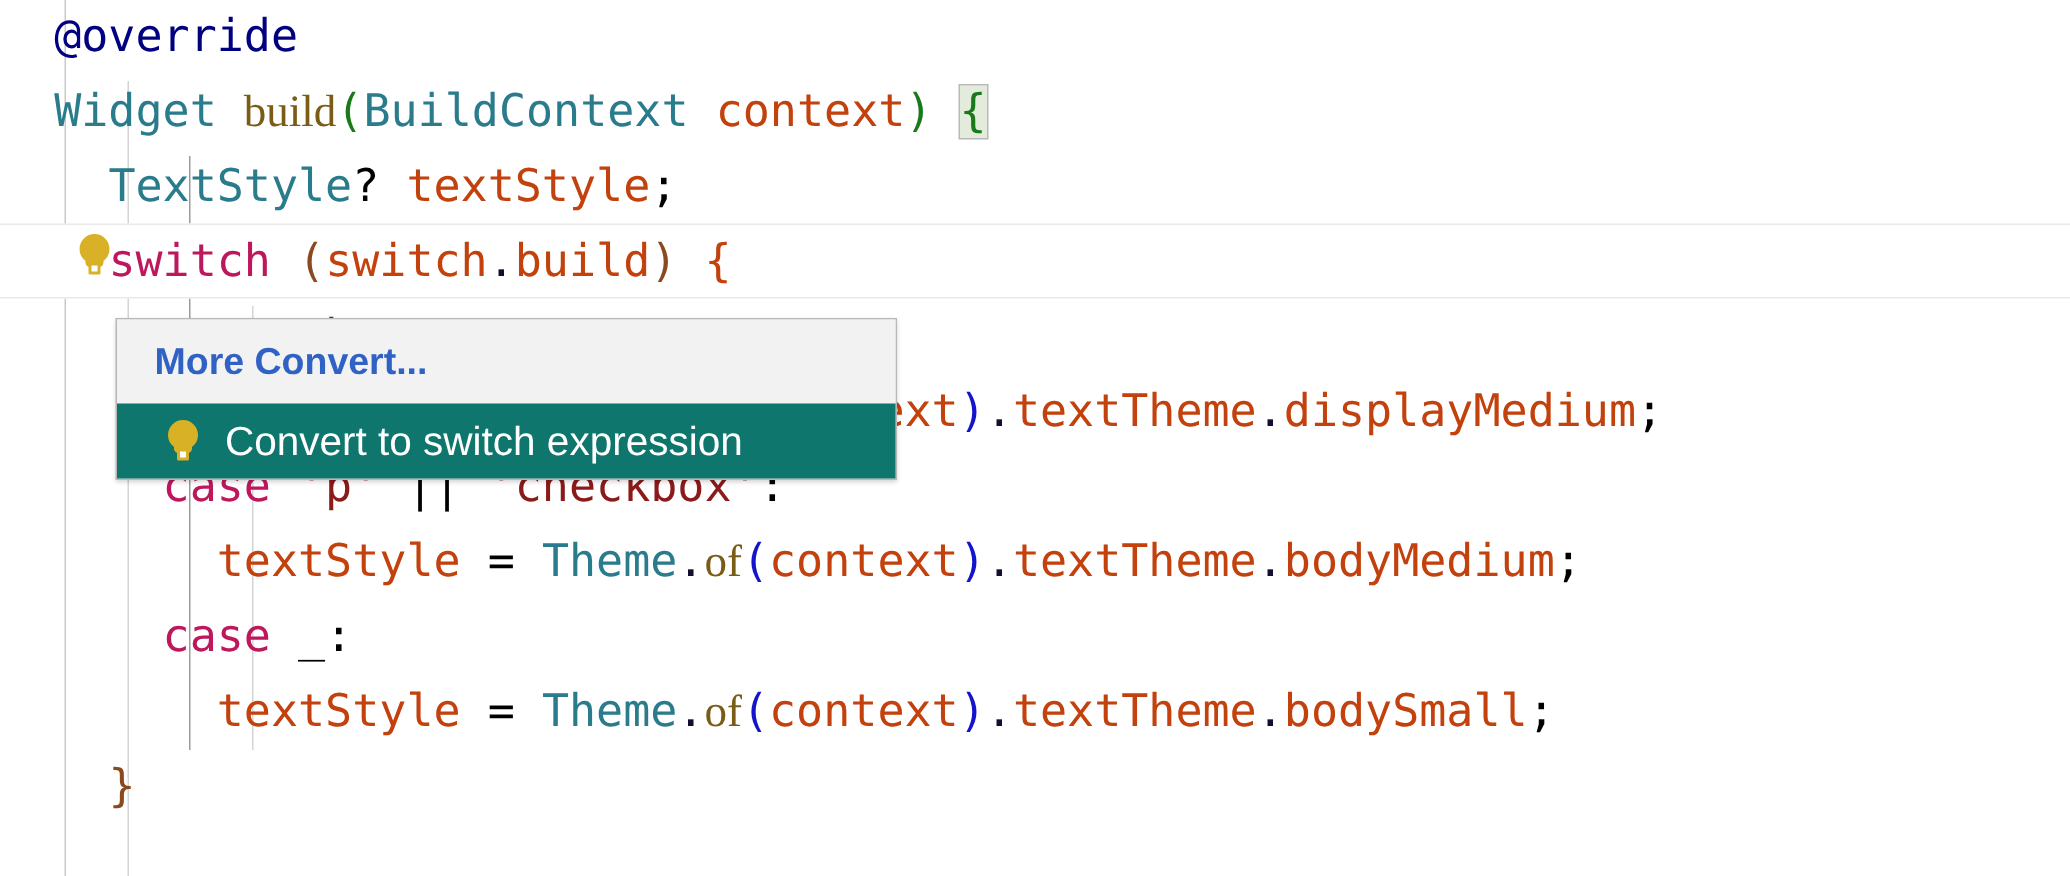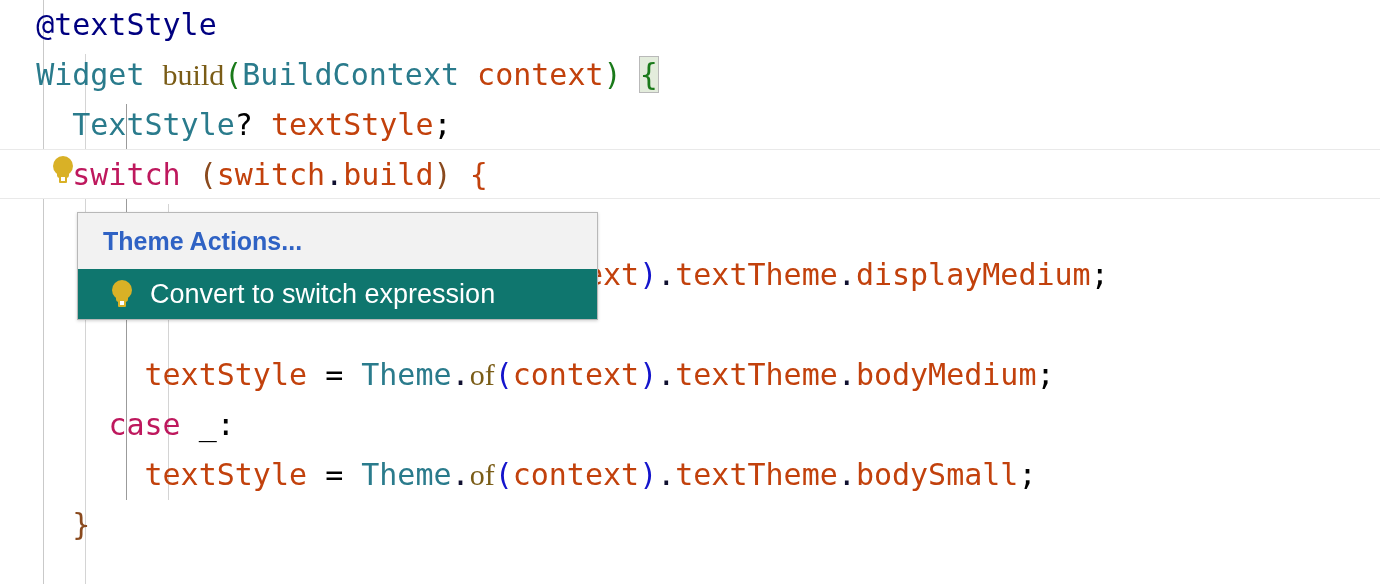--- a/index.html
+++ b/index.html
@@ -170,53 +170,54 @@
   <div class="gutter-border"></div>
 
   <div class="indent-guide" style="left:85px; top:54px; height:530px;"></div>
   <div class="indent-guide strong" style="left:126px; top:104px; height:396px;"></div>
   <div class="indent-guide" style="left:168px; top:204px; height:296px;"></div>
 
   <div class="current-line" style="top:149px;"></div>
 
   <div class="code-layer">
 
-    <div class="code-line" style="top:0px;"><span class="ind">  </span><span class="t-ann">@textStyle</span></div>
+    <div class="code-line" style="top:0px;"><span class="ind">  </span><span class="t-ann">@override</span></div>
 
     <div class="code-line" style="top:50px;"><span class="ind">  </span><span class="t-type">Widget</span><span class="ind"> </span><span class="t-fn">build</span><span class="t-paren-g">(</span><span class="t-type">BuildContext</span><span class="ind"> </span><span class="t-plain">context</span><span class="t-paren-g">)</span><span class="ind"> </span><span class="t-paren-g brace-match">{</span></div>
 
     <div class="code-line" style="top:100px;"><span class="ind">    </span><span class="t-type">TextStyle</span><span class="t-punct">?</span><span class="ind"> </span><span class="t-plain">textStyle</span><span class="t-punct">;</span></div>
 
     <div class="code-line" style="top:150px;"><span class="ind">    </span><span class="t-kw">switch</span><span class="ind"> </span><span class="t-brace">(</span><span class="t-plain">switch</span><span class="t-dot">.</span><span class="t-plain">build</span><span class="t-brace">)</span><span class="ind"> </span><span class="t-plain">{</span></div>
 
     <div class="code-line" style="top:200px;"><span class="ind">      </span><span class="t-kw">case</span><span class="ind"> </span><span class="t-str">'h1'</span><span class="t-punct">:</span></div>
 
     <div class="code-line" style="top:250px;"><span class="ind">        </span><span class="t-plain">textStyle</span><span class="ind"> </span><span class="t-op">=</span><span class="ind"> </span><span class="t-type">Theme</span><span class="t-dot">.</span><span class="t-fn">of</span><span class="t-paren">(</span><span class="t-plain">context</span><span class="t-paren">)</span><span class="t-dot">.</span><span class="t-plain">textTheme</span><span class="t-dot">.</span><span class="t-plain">displayMedium</span><span class="t-punct">;</span></div>
 
+    <div class="code-line" style="top:300px;"><span class="ind">      </span><span class="t-kw">case</span><span class="ind"> </span><span class="t-str">'p'</span><span class="ind"> </span><span class="t-op">||</span><span class="ind"> </span><span class="t-str">'checkbox'</span><span class="t-punct">:</span></div>
 
     <div class="code-line" style="top:350px;"><span class="ind">        </span><span class="t-plain">textStyle</span><span class="ind"> </span><span class="t-op">=</span><span class="ind"> </span><span class="t-type">Theme</span><span class="t-dot">.</span><span class="t-fn">of</span><span class="t-paren">(</span><span class="t-plain">context</span><span class="t-paren">)</span><span class="t-dot">.</span><span class="t-plain">textTheme</span><span class="t-dot">.</span><span class="t-plain">bodyMedium</span><span class="t-punct">;</span></div>
 
     <div class="code-line" style="top:400px;"><span class="ind">      </span><span class="t-kw">case</span><span class="ind"> </span><span class="t-punct">_</span><span class="t-punct">:</span></div>
 
     <div class="code-line" style="top:450px;"><span class="ind">        </span><span class="t-plain">textStyle</span><span class="ind"> </span><span class="t-op">=</span><span class="ind"> </span><span class="t-type">Theme</span><span class="t-dot">.</span><span class="t-fn">of</span><span class="t-paren">(</span><span class="t-plain">context</span><span class="t-paren">)</span><span class="t-dot">.</span><span class="t-plain">textTheme</span><span class="t-dot">.</span><span class="t-plain">bodySmall</span><span class="t-punct">;</span></div>
 
     <div class="code-line" style="top:500px;"><span class="ind">    </span><span class="t-brace">}</span></div>
 
   </div>
 
   <div class="gutter-bulb">
     <span class="bulb">
       <span class="glass"></span>
       <span class="neck"></span>
       <span class="base"></span>
     </span>
   </div>
 
   <div class="popup">
-    <div class="popup-header">Theme Actions...</div>
+    <div class="popup-header">More Convert...</div>
     <div class="popup-item selected">
       <span class="bulb">
         <span class="glass"></span>
         <span class="neck"></span>
         <span class="base"></span>
       </span>
       <span class="item-label">Convert to switch expression</span>
     </div>
   </div>
 

